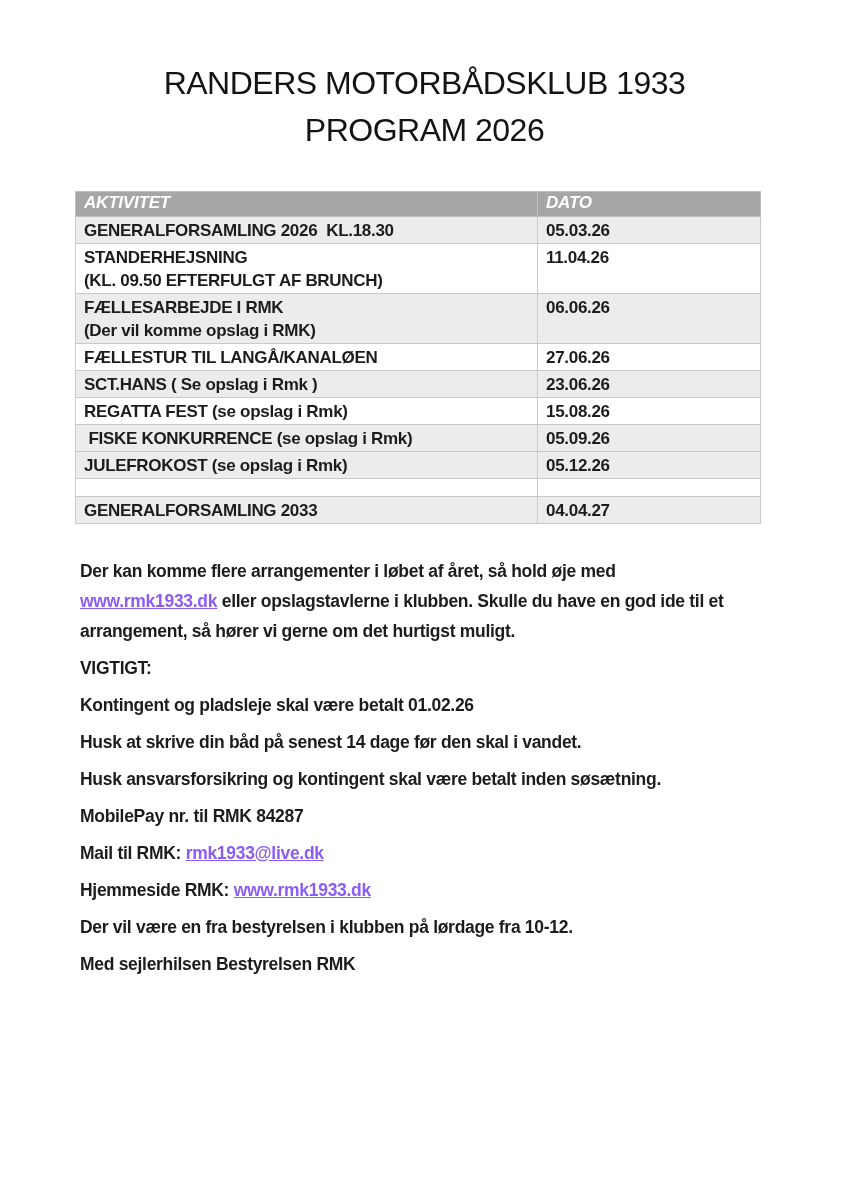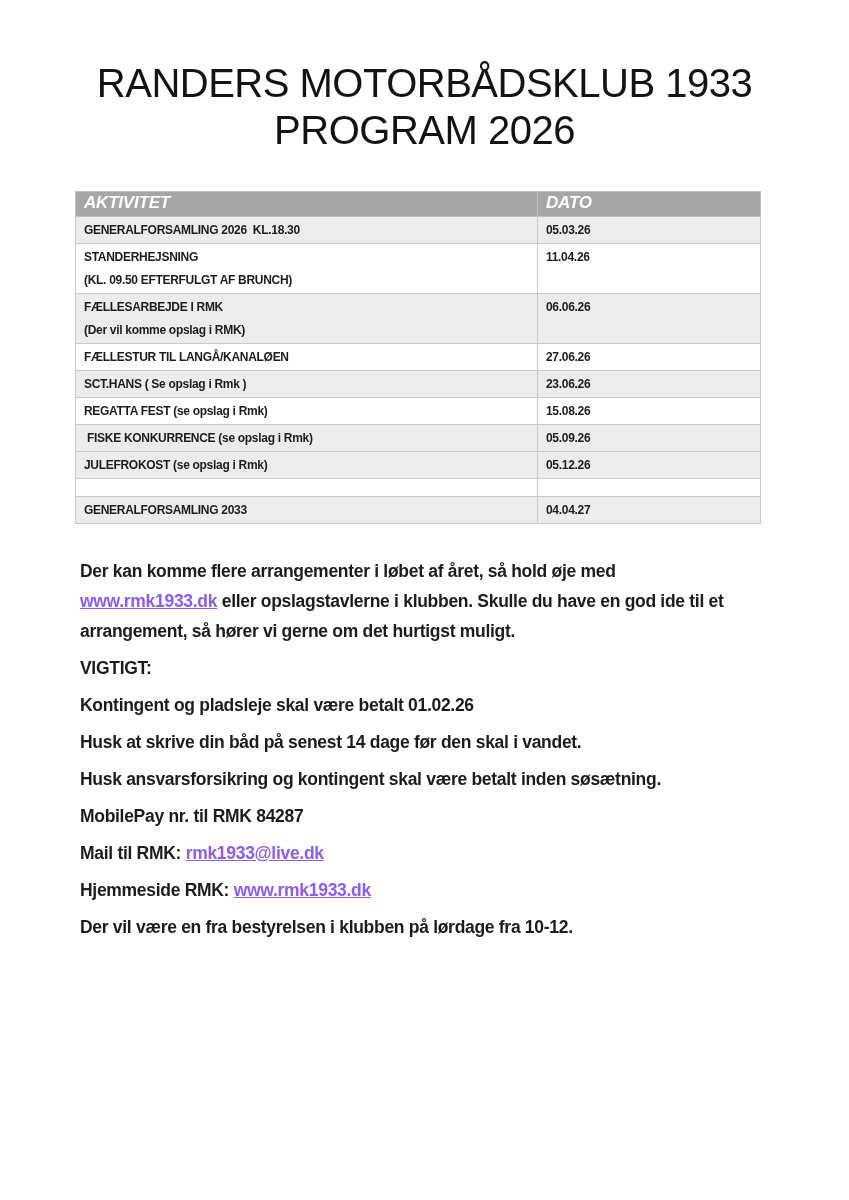--- a/index.html
+++ b/index.html
@@ -9,21 +9,21 @@
     background: #ffffff;
     font-family: "Liberation Sans", sans-serif;
     color: #1a1a1a;
     overflow: hidden;
     position: relative;
   }
   .doc-title {
     margin: 0;
     padding-top: 60px;
     text-align: center;
-    font-size: 40px;
+    font-size: 32px;
     font-weight: 400;
     line-height: 47px;
     color: #131313;
     letter-spacing: -0.5px;
   }
   .doc-title span { display: block; }
   table.activities {
     margin: 37px 0 0 75px;
     width: 685px;
     border-collapse: collapse;
@@ -36,21 +36,21 @@
     color: #ffffff;
     font-size: 17px;
     font-weight: 700;
     text-align: left;
     padding: 1px 2px 3px 8px;
     border: 1px solid #bfbfbf;
     letter-spacing: -0.2px;
     font-style: italic;
   }
   table.activities td {
-    font-size: 12px;
+    font-size: 17px;
     font-weight: 700;
     color: #1c1c1c;
     line-height: 23px;
     height: 18px;
     padding: 2px 2px 1px 8px;
     border: 1px solid #c9c9c9;
     vertical-align: top;
     white-space: pre-wrap;
     letter-spacing: -0.3px;
   }
@@ -158,15 +158,16 @@
     <p>Husk ansvarsforsikring og kontingent skal være betalt inden søsætning.</p>
 
     <p>MobilePay nr. til RMK 84287</p>
 
     <p><span>Mail til RMK: </span><a>rmk1933@live.dk</a></p>
 
     <p><span>Hjemmeside RMK: </span><a>www.rmk1933.dk</a></p>
 
     <p>Der vil være en fra bestyrelsen i klubben på lørdage fra 10-12.</p>
 
+    <p>Med sejlerhilsen Bestyrelsen RMK</p>
 
   </div>
 </div>
 
 </body></html>

